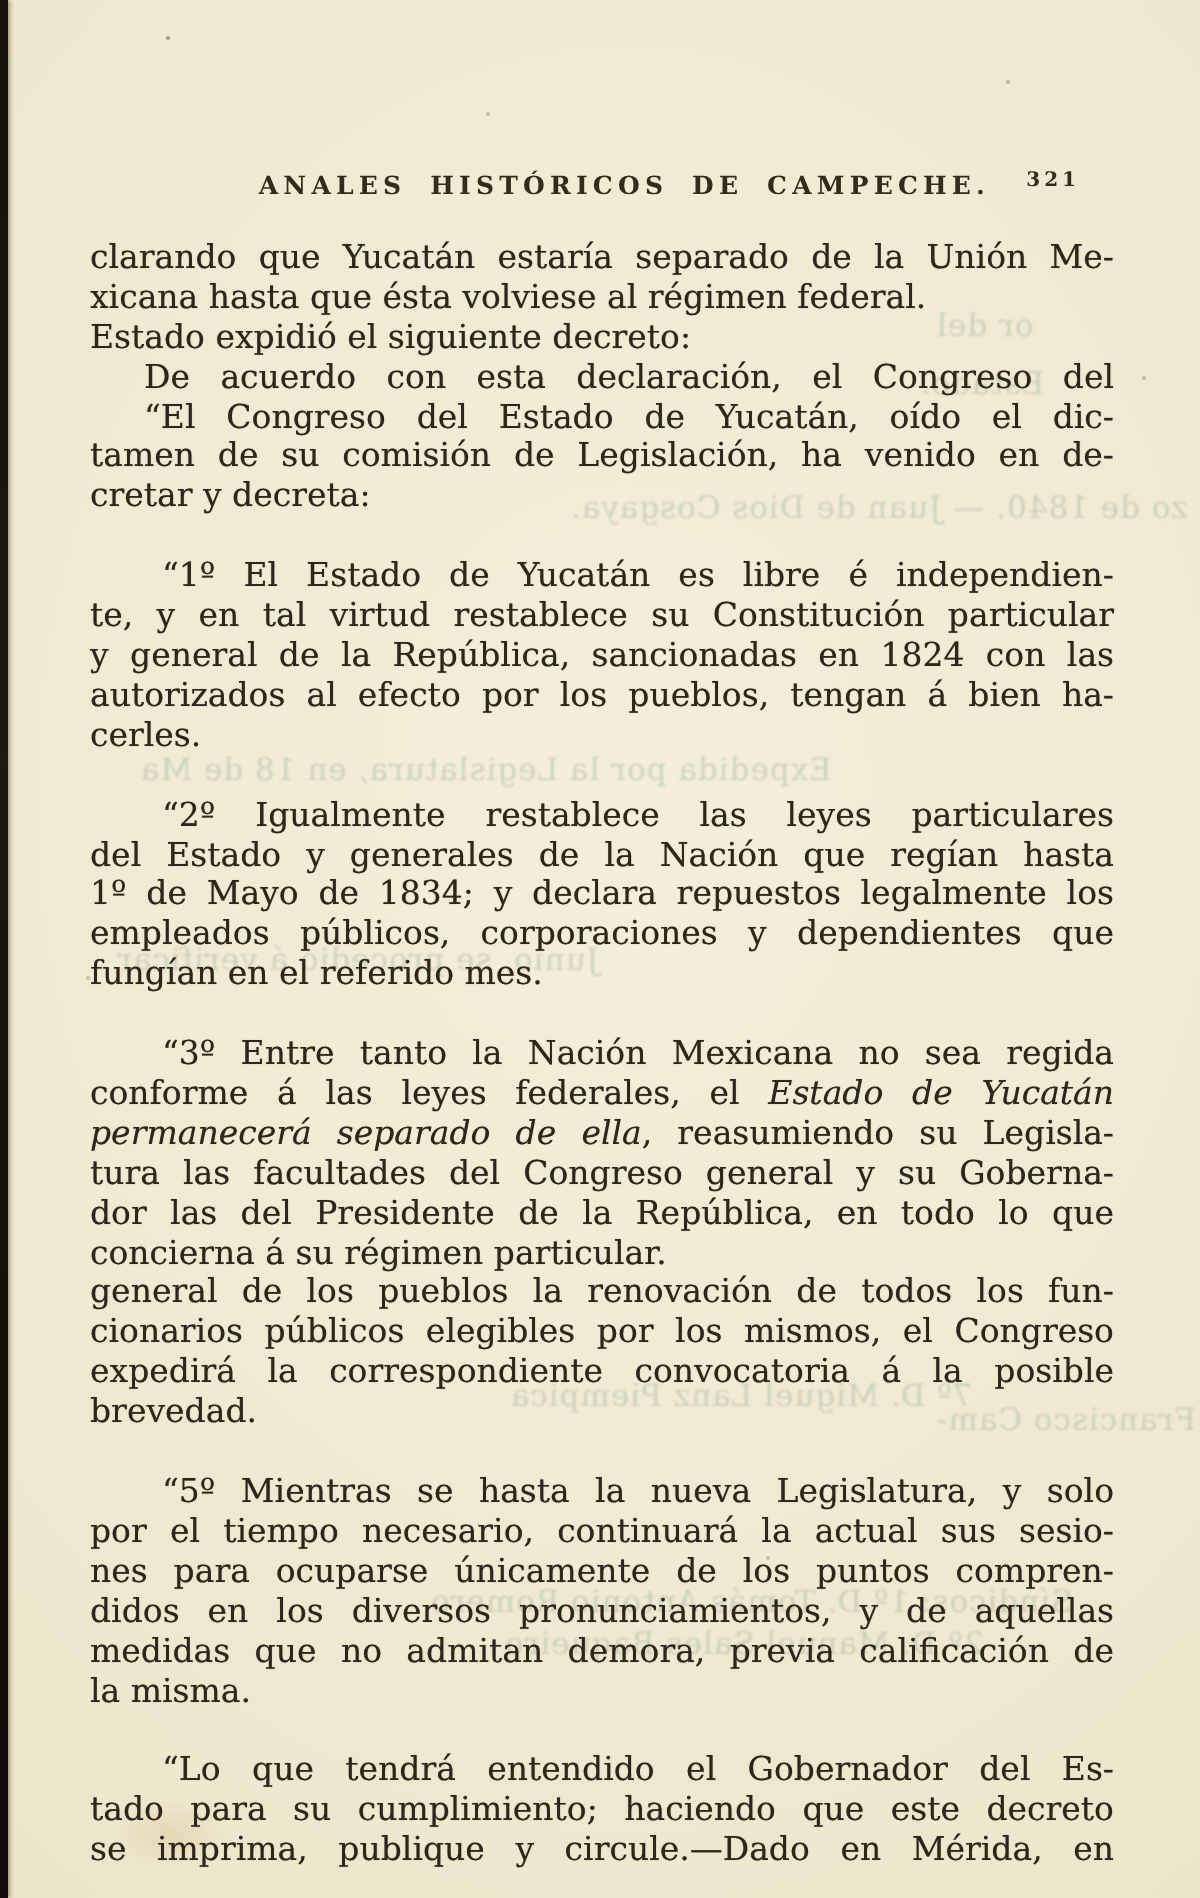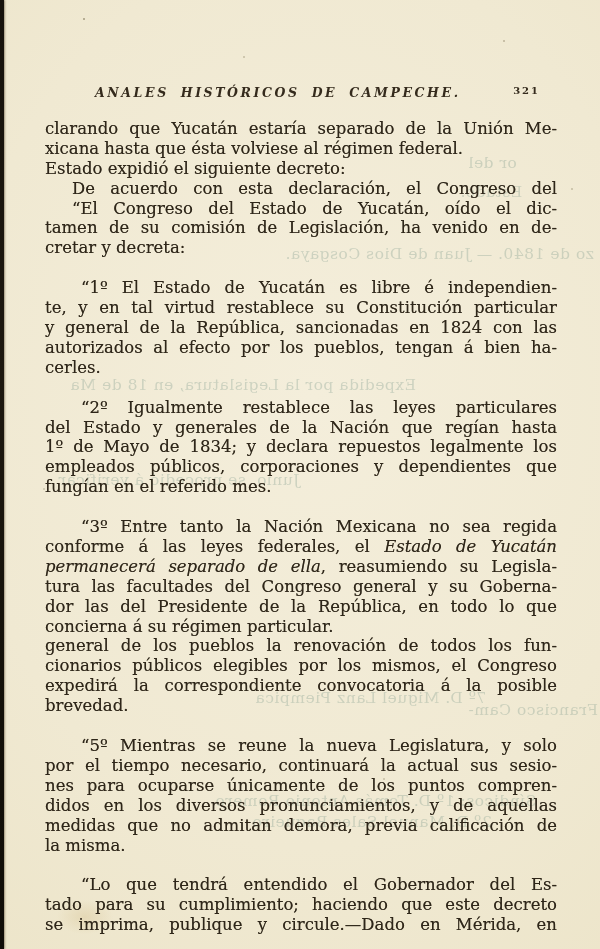--- a/index.html
+++ b/index.html
@@ -14,22 +14,22 @@
       radial-gradient(130% 105% at 52% 42%, #f4eedb 0%, #f0e9d2 45%, #ece4c8 75%, #e3dabb 96%, #ded4b2 100%);
     color:#2e2619;
   }
   .edge-left{
     position:absolute;left:0;top:0;width:4px;height:949px;
     background:linear-gradient(180deg,#16120c 0%,#1d1810 40%,#131009 75%,#100d08 100%);
     box-shadow:1px 0 2px rgba(60,45,20,.45);
   }
   .hdr-title{
     position:absolute;top:85px;left:95px;width:400px;
-    text-align:left;font-size:12.5px;font-weight:700;
-    letter-spacing:2.6px;word-spacing:5px;color:#352b1d;font-style:italic;
+    text-align:right;font-size:12.5px;font-weight:700;
+    letter-spacing:2.6px;word-spacing:5px;color:#352b1d;
   }
   .page-num{
     position:absolute;top:85px;right:60px;
     font-size:10px;font-weight:600;letter-spacing:2px;color:#352b1d;
   }
   .text{
     position:absolute;left:45px;top:119px;width:512px;
     font-size:16.5px;line-height:19.9px;
     text-shadow:0 0 .4px rgba(46,38,25,.55);
   }
@@ -99,21 +99,21 @@
     <div class="ln ind2 gap">“3º Entre tanto la Nación Mexicana no sea regida</div>
     <div class="ln"><span>conforme á las leyes federales, el </span><span class="it">Estado de Yucatán</span></div>
     <div class="ln"><span class="it">permanecerá separado de ella</span><span>, reasumiendo su Legisla-</span></div>
     <div class="ln">tura las facultades del Congreso general y su Goberna-</div>
     <div class="ln">dor las del Presidente de la República, en todo lo que</div>
     <div class="ln end">concierna á su régimen particular.</div>
     <div class="ln">general de los pueblos la renovación de todos los fun-</div>
     <div class="ln">cionarios públicos elegibles por los mismos, el Congreso</div>
     <div class="ln">expedirá la correspondiente convocatoria á la posible</div>
     <div class="ln end">brevedad.</div>
-    <div class="ln ind2 gap">“5º Mientras se reune la nueva Legislatura, y solo</div>
+    <div class="ln ind2 gap">“5º Mientras se hasta la nueva Legislatura, y solo</div>
     <div class="ln">por el tiempo necesario, continuará la actual sus sesio-</div>
     <div class="ln">nes para ocuparse únicamente de los puntos compren-</div>
     <div class="ln">didos en los diversos pronunciamientos, y de aquellas</div>
     <div class="ln">medidas que no admitan demora, previa calificación de</div>
     <div class="ln end">la misma.</div>
     <div class="ln ind2 gap">“Lo que tendrá entendido el Gobernador del Es-</div>
     <div class="ln">tado para su cumplimiento; haciendo que este decreto</div>
     <div class="ln">se imprima, publique y circule.—Dado en Mérida, en</div>
   </div>
 

